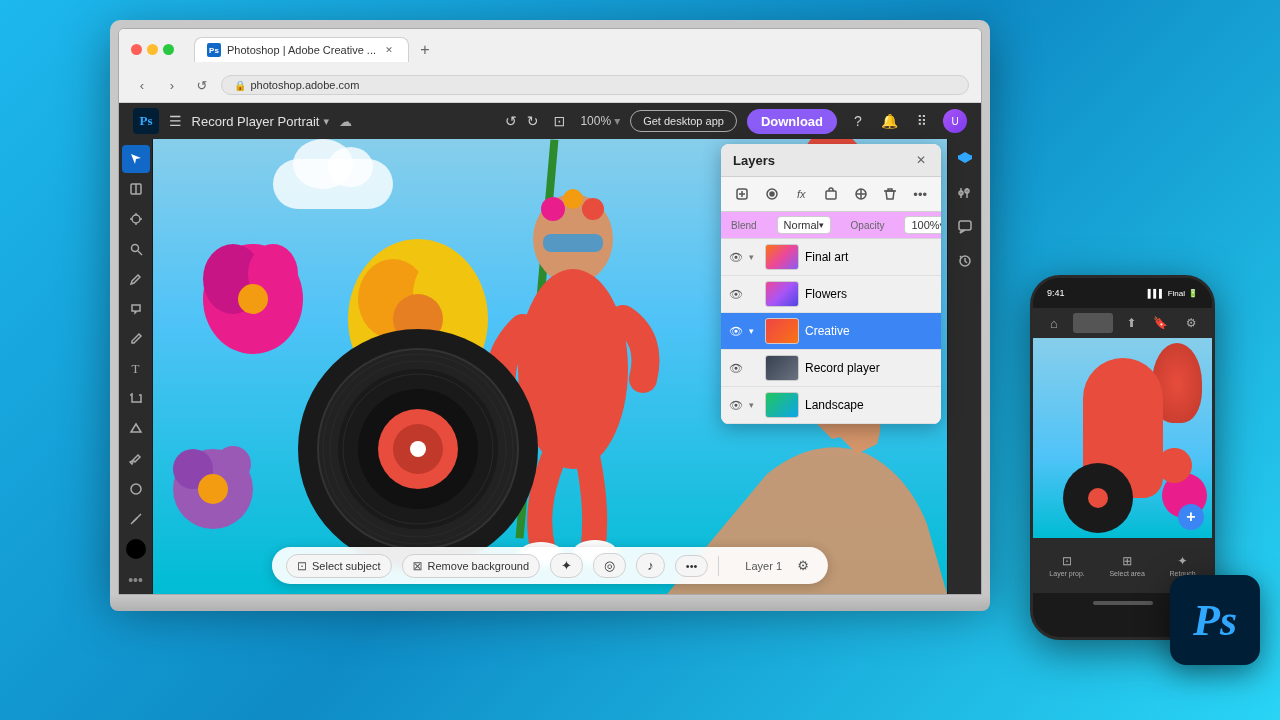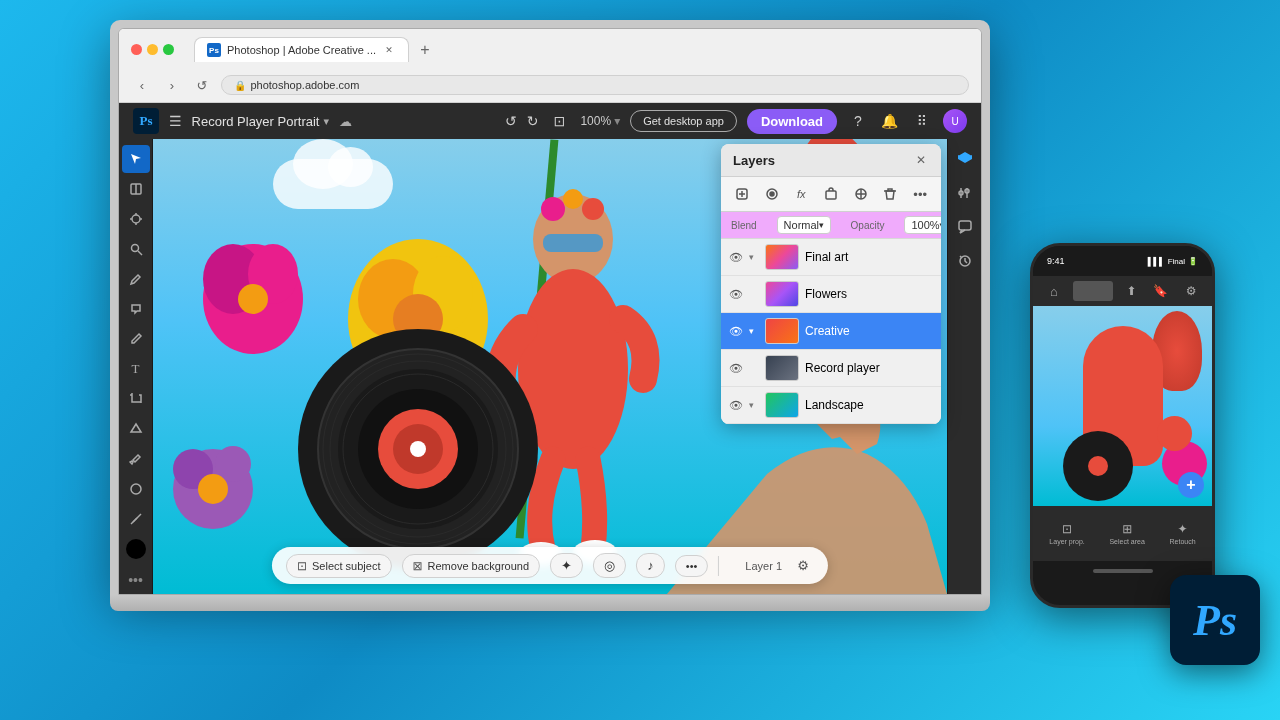--- a/index.html
+++ b/index.html
@@ -948,21 +948,21 @@
 
       </div>
 
     </div>
 
     <div class="laptop-base-wrap">
       <div style="width:880px; height:16px; background: linear-gradient(180deg, #c8c8c8, #b0b0b0); border-radius: 0 0 8px 8px;"></div>
     </div>
   </div>
 
-  <div style="position:absolute; right:65px; bottom:112px; width:185px; height:365px; background:#1a1a1a; border-radius:30px; border:3px solid #2a2a2a; overflow:hidden; box-shadow: 0 10px 40px rgba(0,0,0,0.5); z-index:20;">
+  <div style="position:absolute; right:65px; bottom:80px; width:185px; height:365px; background:#1a1a1a; border-radius:30px; border:3px solid #2a2a2a; overflow:hidden; box-shadow: 0 10px 40px rgba(0,0,0,0.5); z-index:20;">
 
     <div style="height:30px; background:#1a1a1a; display:flex; align-items:center; justify-content:space-between; padding:0 14px; font-size:9px; color:#fff;">
       <span>9:41</span>
       <div style="display:flex; gap:3px; align-items:center;">
         <span style="font-size:8px;">▌▌▌</span>
         <span style="font-size:8px;">Final</span>
         <span style="font-size:8px;">🔋</span>
       </div>
     </div>
 

